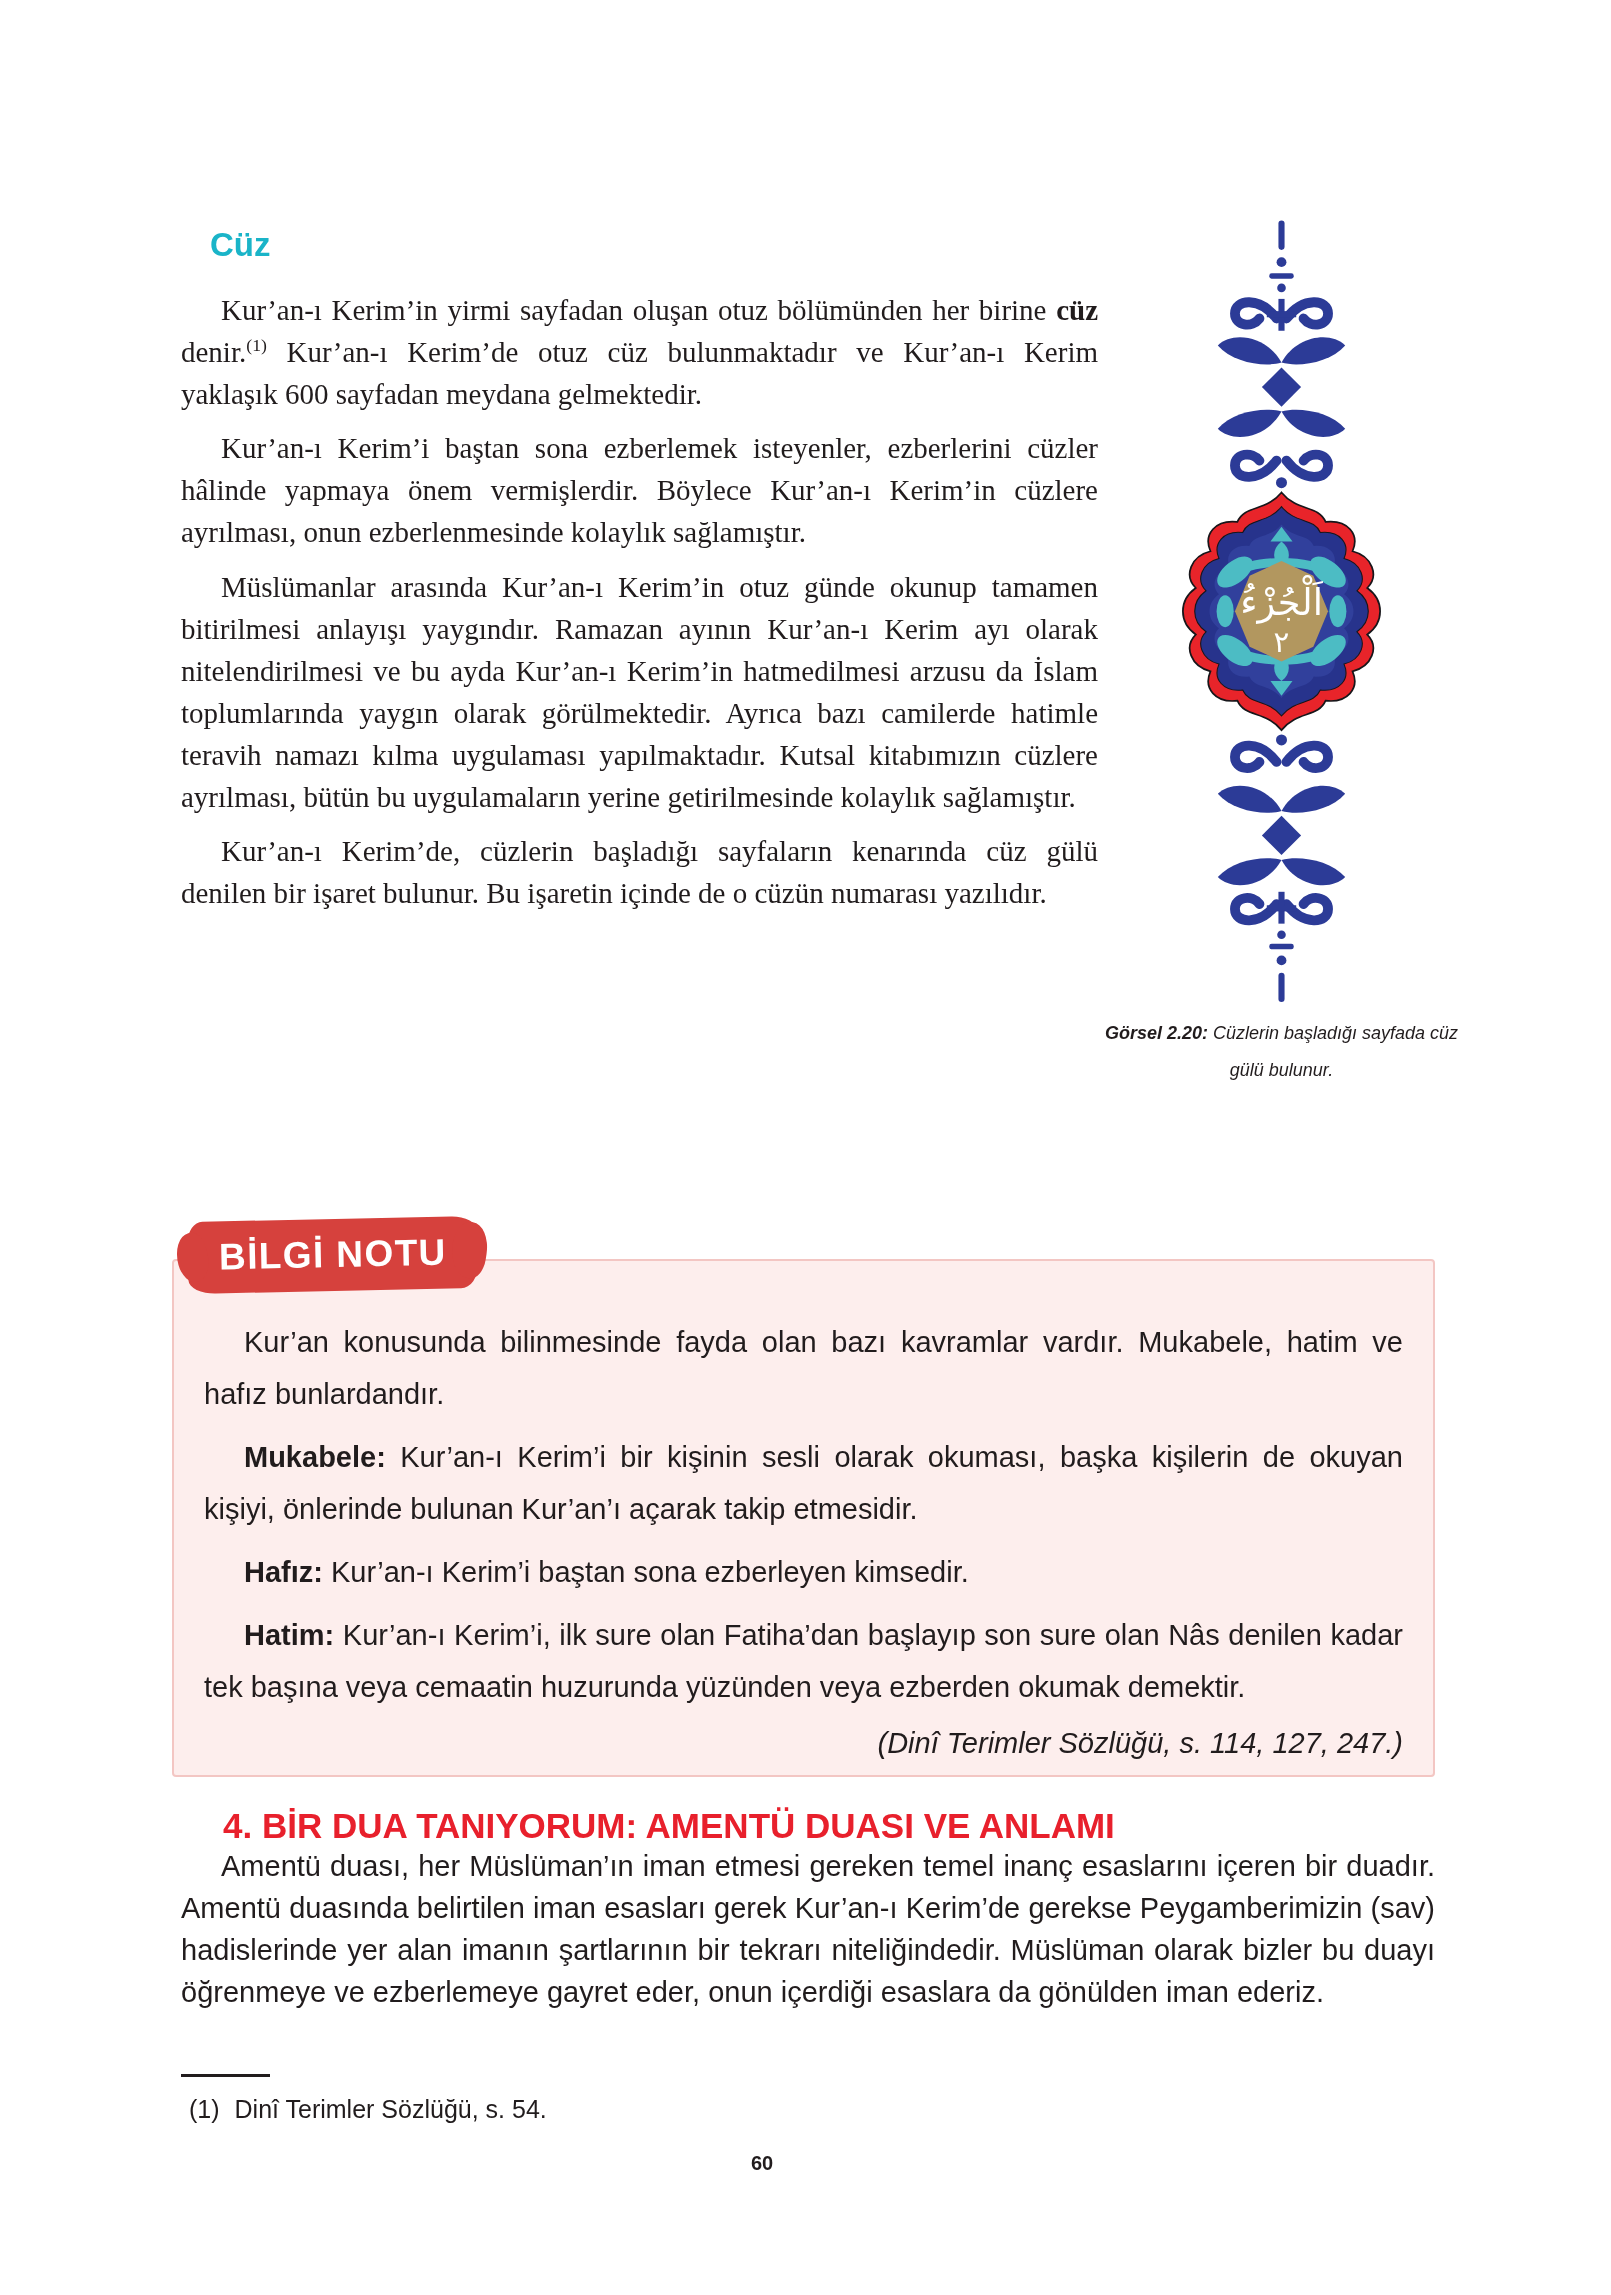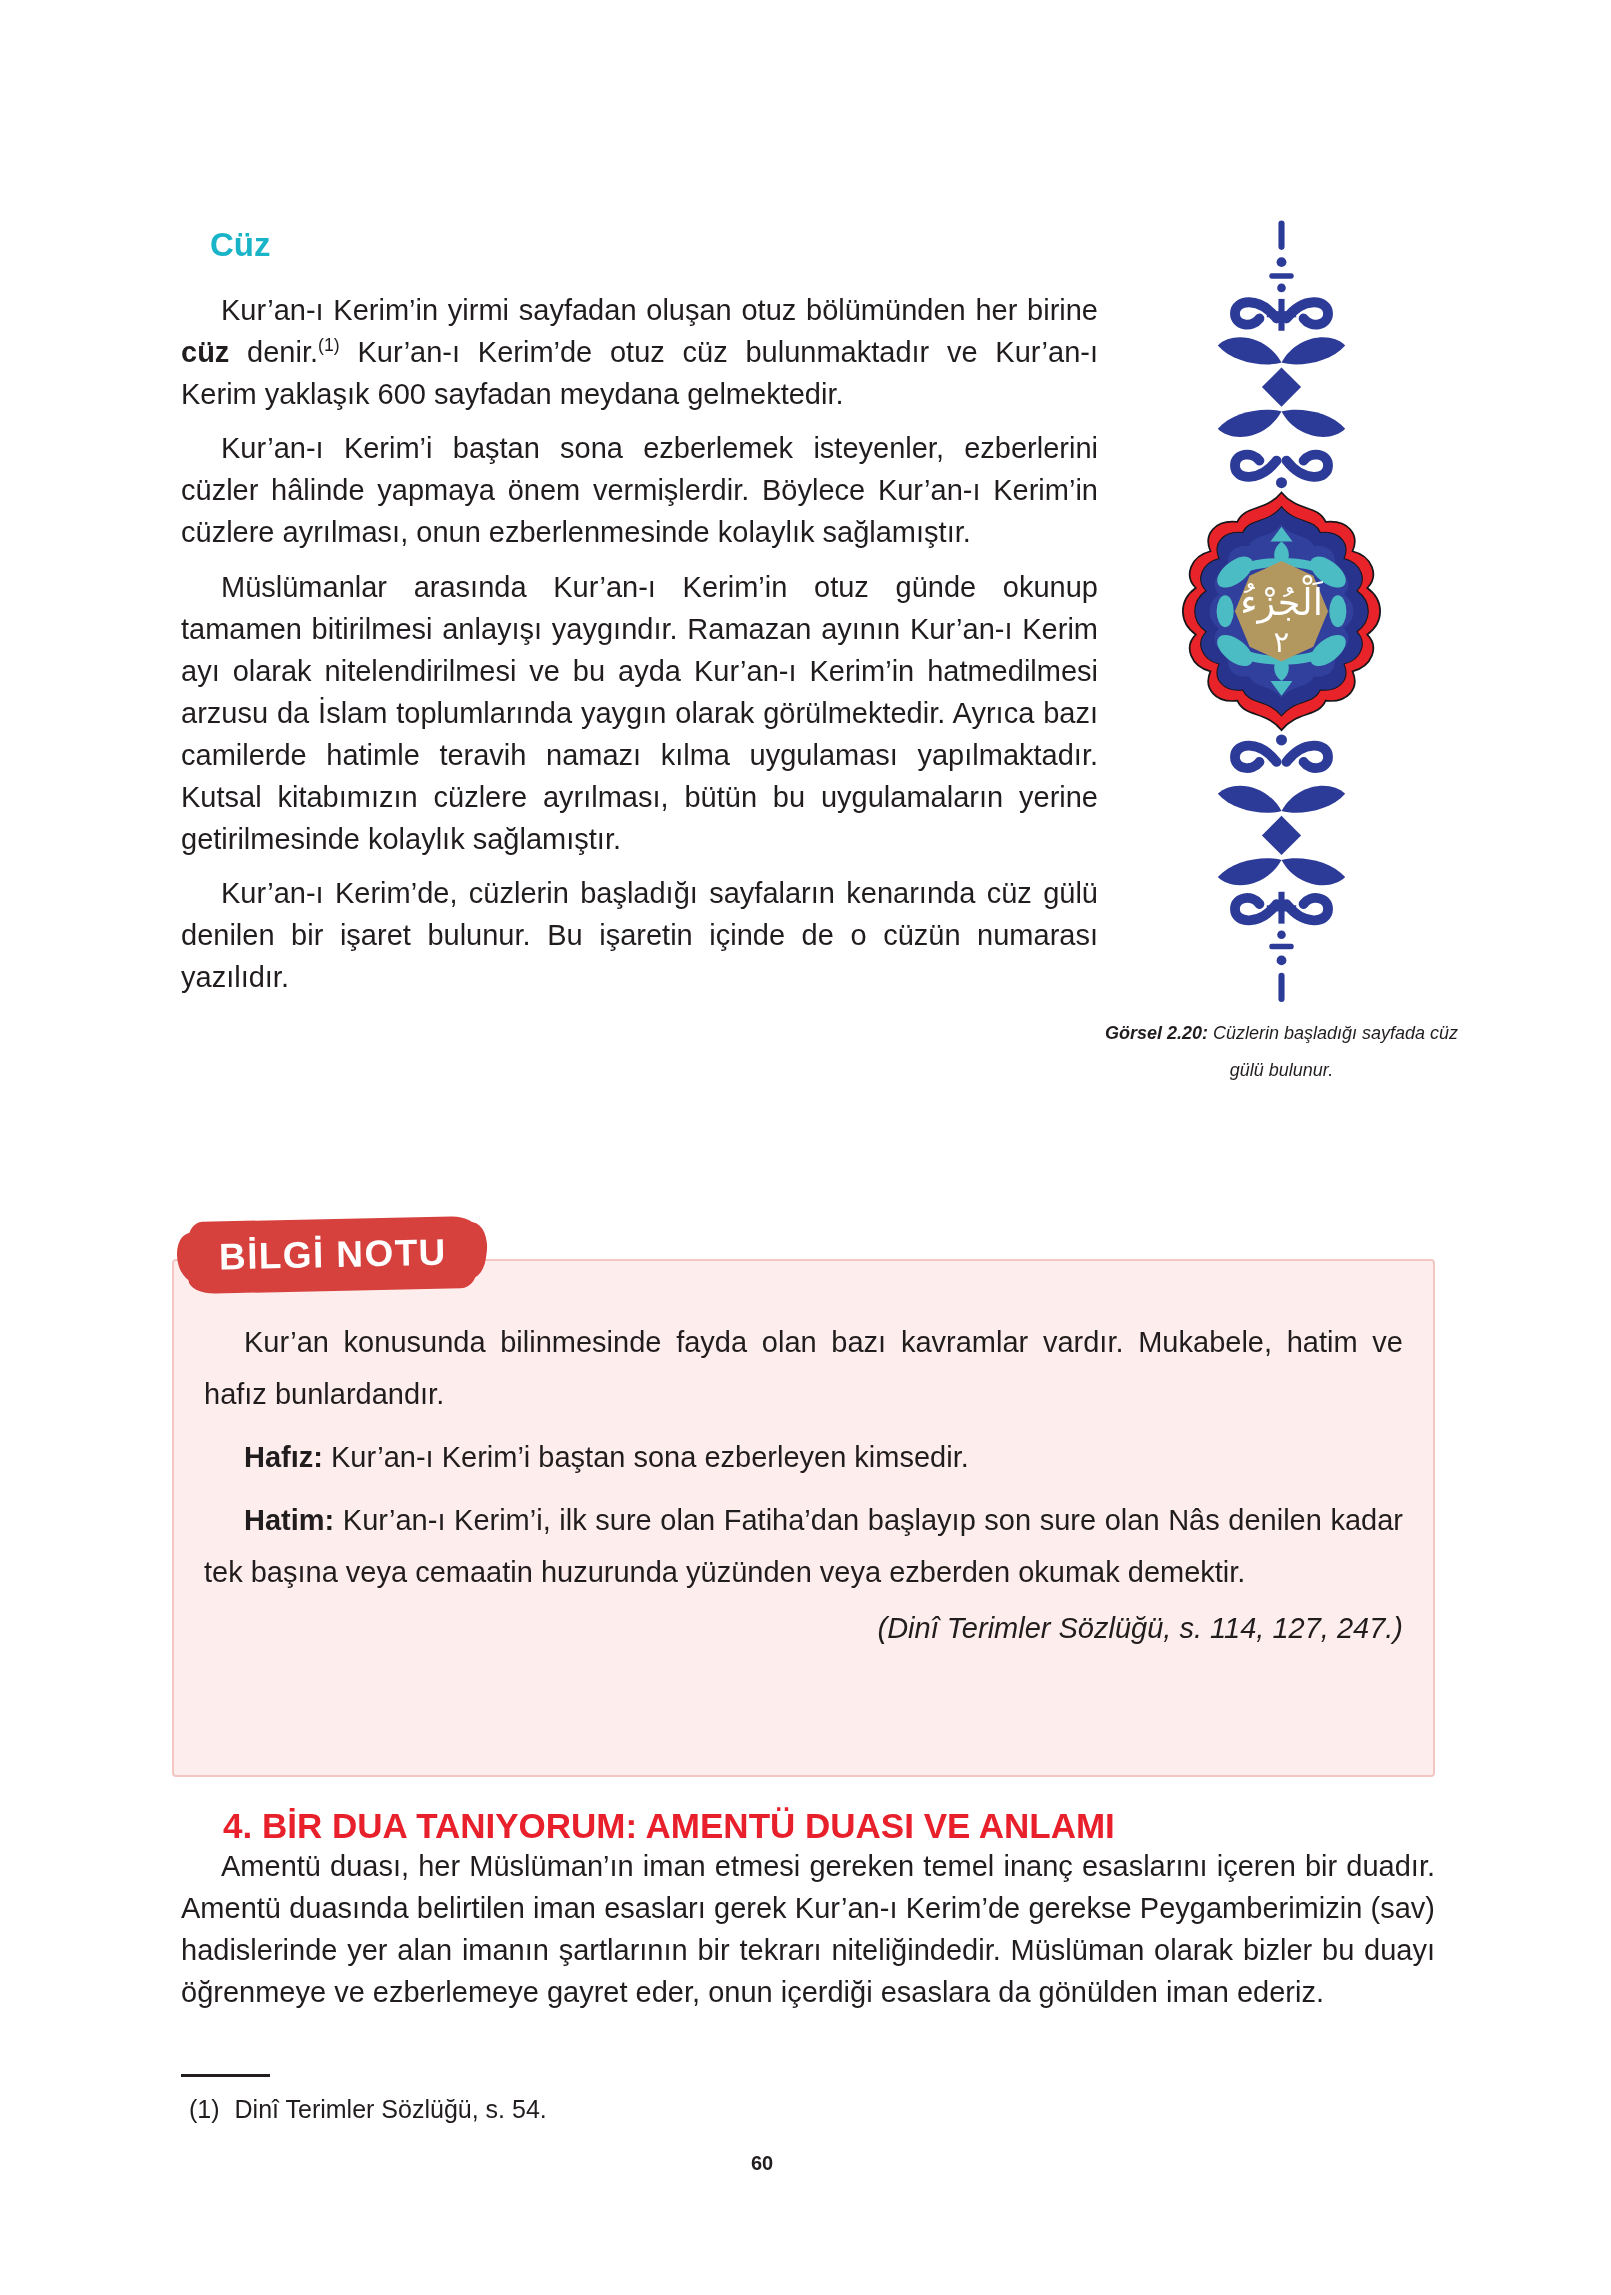--- a/index.html
+++ b/index.html
@@ -15,21 +15,21 @@
   .cuz-heading{
     position:absolute;left:210px;top:226px;margin:0;
     font-size:33px;font-weight:bold;color:#1ab4c8;
   }
   .body-col{
     position:absolute;left:181px;top:289px;width:917px;
   }
   .body-p{
     margin:0 0 12.3px 0;
     font-size:29px;line-height:42px;
-    text-align:justify;text-indent:40px;
+    text-align:justify;text-indent:40px;font-family:Liberation Serif, serif;
   }
   .fn-ref{font-size:17.7px;vertical-align:super;line-height:0;}
   
   .figure{
     position:absolute;left:1089px;top:220px;width:385px;margin:0;
     text-align:center;
   }
   .ornament{display:block;margin:0 auto;}
   .figure figcaption{
     margin-top:9.5px;
@@ -163,20 +163,21 @@
     </svg>
     <figcaption><b><i>Görsel 2.20:</i></b><i> Cüzlerin başladığı sayfada cüz gülü bulunur.</i></figcaption>
   </figure>
 
   <div class="info-badge">
     <span>BİLGİ NOTU</span>
   </div>
 
   <div class="info-box">
     <p class="box-p">Kur’an konusunda bilinmesinde fayda olan bazı kavramlar vardır. Mukabele, hatim ve hafız bunlardandır.</p>
+    <p class="box-p"><b>Mukabele:</b><span> Kur’an-ı Kerim’i bir kişinin sesli olarak okuması, başka kişilerin de okuyan kişiyi, önlerinde bulunan Kur’an’ı açarak takip etmesidir.</span></p>
     <p class="box-p"><b>Hafız:</b><span> Kur’an-ı Kerim’i baştan sona ezberleyen kimsedir.</span></p>
     <p class="box-p"><b>Hatim:</b><span> Kur’an-ı Kerim’i, ilk sure olan Fatiha’dan başlayıp son sure olan Nâs denilen kadar tek başına veya cemaatin huzurunda yüzünden veya ezberden okumak demektir.</span></p>
     <p class="box-cite">(Dinî Terimler Sözlüğü, s. 114, 127, 247.)</p>
   </div>
 
   <h2 class="sec4-heading">4. BİR DUA TANIYORUM: AMENTÜ DUASI VE ANLAMI</h2>
 
   <p class="sec4-p">Amentü duası, her Müslüman’ın iman etmesi gereken temel inanç esaslarını içeren bir duadır. Amentü duasında belirtilen iman esasları gerek Kur’an-ı Kerim’de gerekse Peygamberimizin (sav) hadislerinde yer alan imanın şartlarının bir tekrarı niteliğindedir. Müslüman olarak bizler bu duayı öğrenmeye ve ezberlemeye gayret eder, onun içerdiği esaslara da gönülden iman ederiz.</p>
 
   <div class="footnote-rule"></div>

